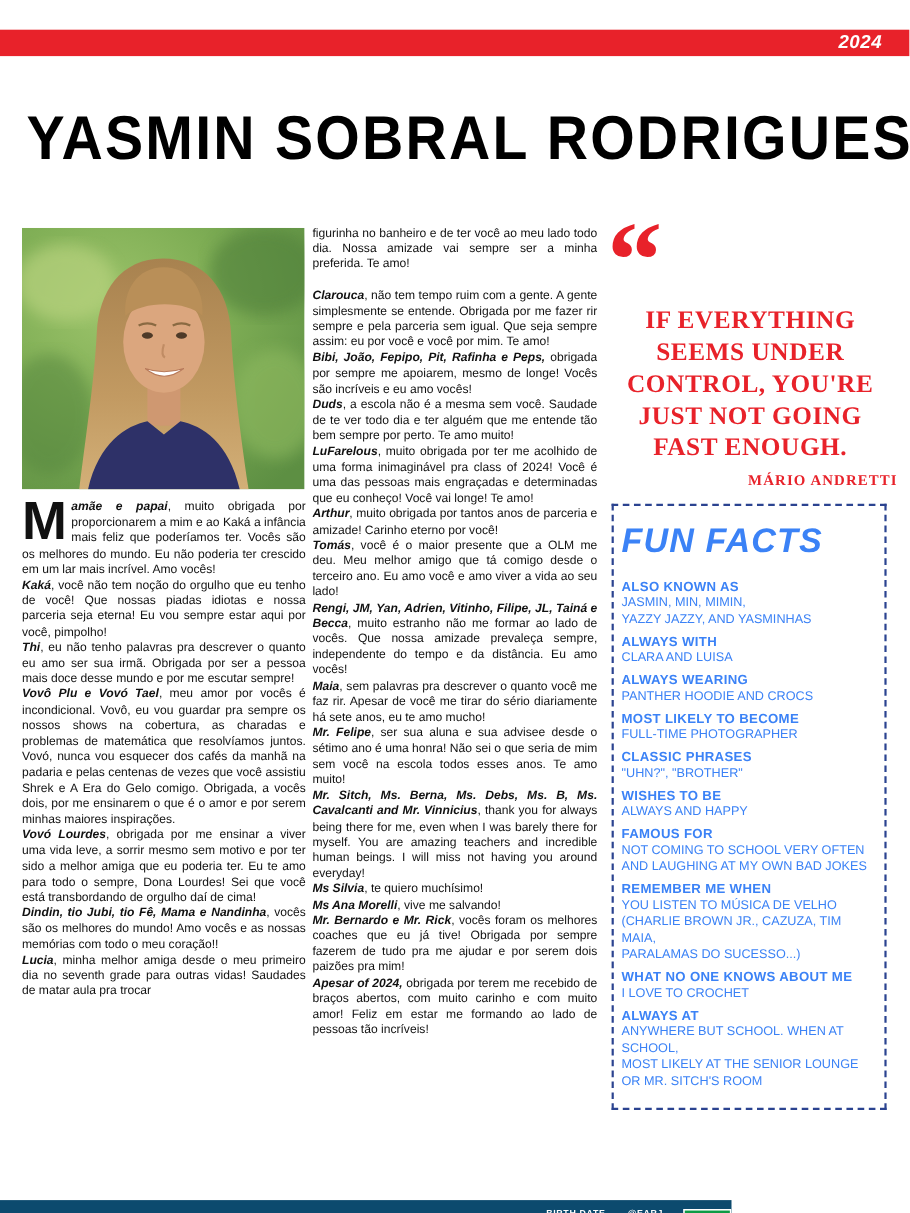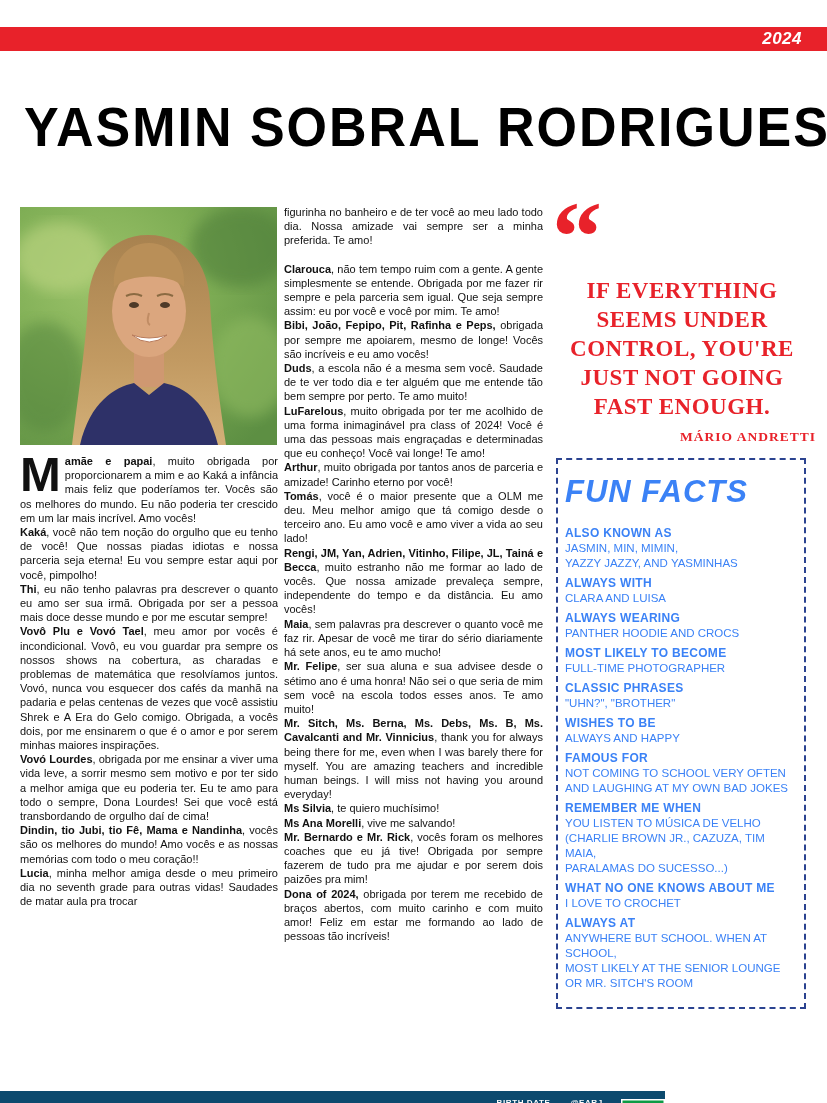--- a/index.html
+++ b/index.html
@@ -21,21 +21,21 @@
         font-weight:bold;letter-spacing:2px;white-space:nowrap;transform:scale(1,1.08);
         transform-origin:left top;color:#000;}
   
   .photo{position:absolute;left:20px;top:207px;width:257px;height:238px;overflow:hidden;}
   
   .col{position:absolute;font-size:11px;line-height:14.2px;text-align:justify;overflow:hidden;}
   .col1{left:20px;top:454px;width:258px;height:578px;}
   .col2{left:284px;top:205px;width:259px;height:830px;}
   .para{margin:0;}
   .para.gap{margin-top:14px;}
-  .para b{font-weight:bold;}
+  .para b{font-weight:bold;font-style:italic;}
   .dropcap{float:left;font-size:49px;line-height:39px;font-weight:bold;padding:1px 4px 0 0;}
   
   .quote{position:absolute;left:548px;top:208px;width:268px;color:#e8222a;text-align:center;}
   .qmark{font-family:"Liberation Serif",serif;font-size:100px;line-height:58px;height:62px;
         text-align:left;padding-left:4px;font-weight:bold;}
   .qtext{font-family:"Liberation Serif",serif;font-weight:bold;font-size:23px;line-height:29px;
         letter-spacing:.5px;margin-top:6px;}
   .qattr{font-family:"Liberation Serif",serif;font-weight:bold;font-size:13.5px;
         letter-spacing:1px;margin-top:8px;text-align:right;}
   
@@ -116,21 +116,21 @@
       <p class="para"><b class="">LuFarelous</b>, muito obrigada por ter me acolhido de uma forma inimaginável pra class of 2024! Você é uma das pessoas mais engraçadas e determinadas que eu conheço! Você vai longe! Te amo!</p>
       <p class="para"><b class="">Arthur</b>, muito obrigada por tantos anos de parceria e amizade! Carinho eterno por você!</p>
       <p class="para"><b class="">Tomás</b>, você é o maior presente que a OLM me deu. Meu melhor amigo que tá comigo desde o terceiro ano. Eu amo você e amo viver a vida ao seu lado!</p>
       <p class="para"><b class="">Rengi, JM, Yan, Adrien, Vitinho, Filipe, JL, Tainá e Becca</b>, muito estranho não me formar ao lado de vocês. Que nossa amizade prevaleça sempre, independente do tempo e da distância. Eu amo vocês!</p>
       <p class="para"><b class="">Maia</b>, sem palavras pra descrever o quanto você me faz rir. Apesar de você me tirar do sério diariamente há sete anos, eu te amo mucho!</p>
       <p class="para"><b class="">Mr. Felipe</b>, ser sua aluna e sua advisee desde o sétimo ano é uma honra! Não sei o que seria de mim sem você na escola todos esses anos. Te amo muito!</p>
       <p class="para"><b class="">Mr. Sitch, Ms. Berna, Ms. Debs, Ms. B, Ms. Cavalcanti and Mr. Vinnicius</b>, thank you for always being there for me, even when I was barely there for myself. You are amazing teachers and incredible human beings. I will miss not having you around everyday!</p>
       <p class="para"><b class="">Ms Silvia</b>, te quiero muchísimo!</p>
       <p class="para"><b class="">Ms Ana Morelli</b>, vive me salvando!</p>
       <p class="para"><b class="">Mr. Bernardo e Mr. Rick</b>, vocês foram os melhores coaches que eu já tive! Obrigada por sempre fazerem de tudo pra me ajudar e por serem dois paizões pra mim!</p>
-      <p class="para"><b class="">Dona of 2024,</b> obrigada por terem me recebido de braços abertos, com muito carinho e com muito amor! Feliz em estar me formando ao lado de pessoas tão incríveis!</p>
+      <p class="para"><b class="">Apesar of 2024,</b> obrigada por terem me recebido de braços abertos, com muito carinho e com muito amor! Feliz em estar me formando ao lado de pessoas tão incríveis!</p>
     </div>
 
   <div class="quote">
     <div class="qmark">“</div>
     <div class="qtext">IF EVERYTHING SEEMS UNDER CONTROL, YOU'RE JUST NOT GOING FAST ENOUGH.</div>
     <div class="qattr">MÁRIO ANDRETTI</div>
   </div>
 
   <div class="funfacts">
     <div class="ff-title">FUN FACTS</div>

